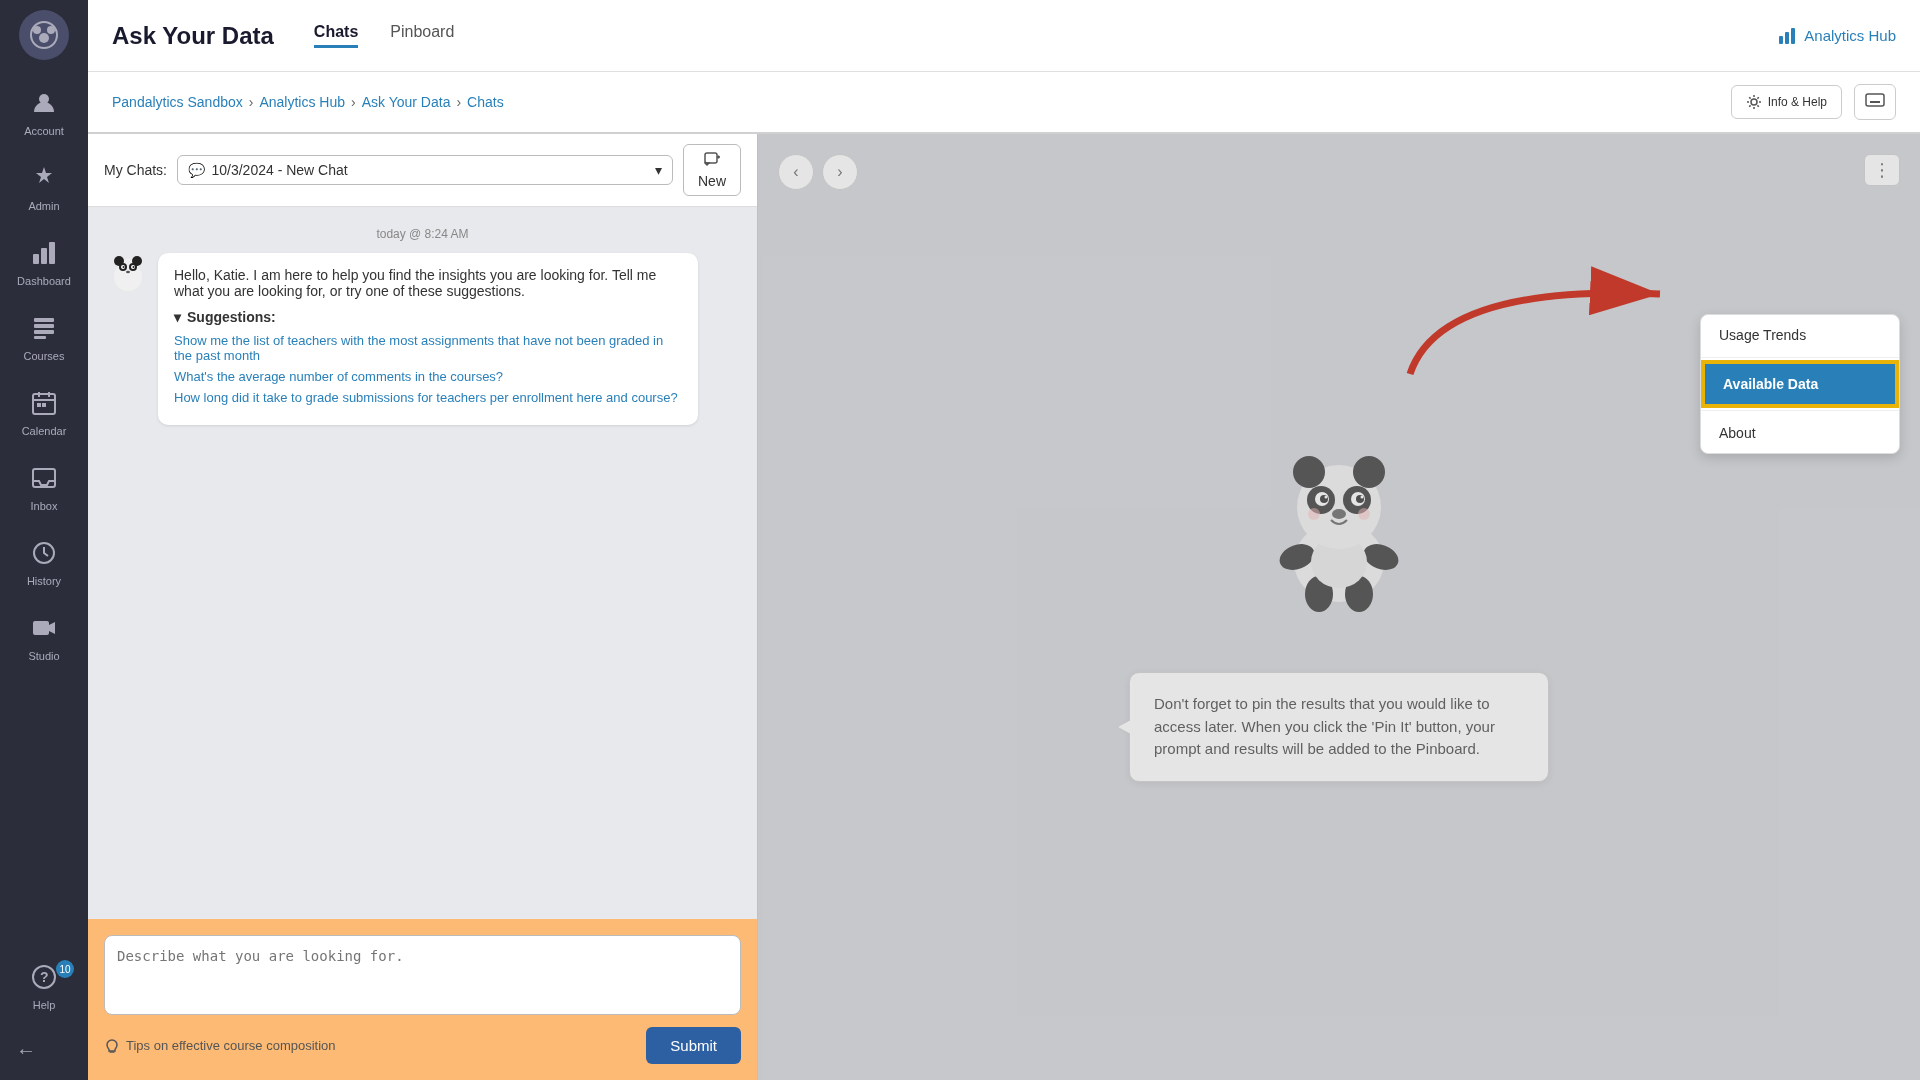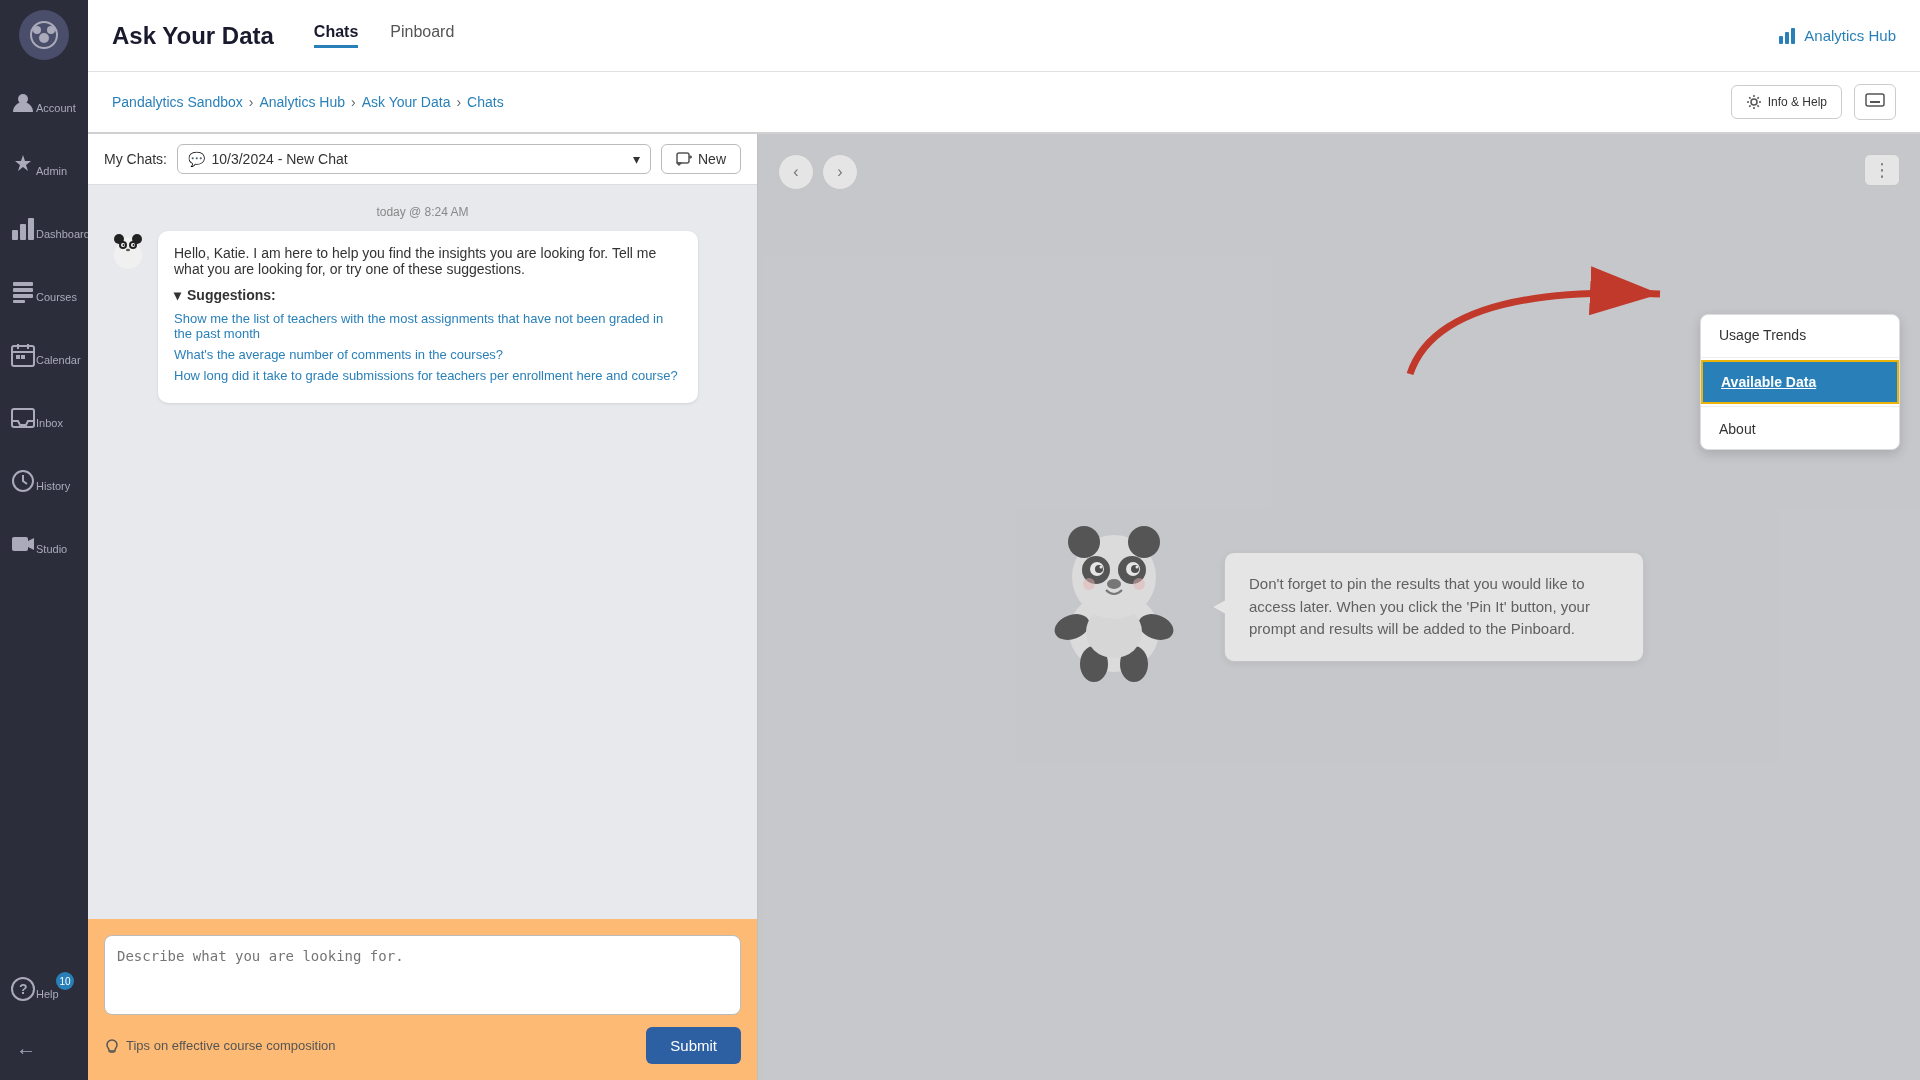--- a/index.html
+++ b/index.html
@@ -18,21 +18,21 @@
     }
     .sidebar-logo {
       width: 50px; height: 50px;
       background: #4a4e6a;
       border-radius: 50%;
       margin-bottom: 16px;
       display: flex; align-items: center; justify-content: center;
       color: #fff; font-size: 20px;
     }
     .sidebar-item {
-      display: flex; flex-direction: row; align-items: center;
+      display: flex; flex-direction: column; align-items: center;
       color: #aab; font-size: 11px; margin: 6px 0;
       cursor: pointer; padding: 8px 4px; border-radius: 8px;
       width: 76px; text-align: center;
     }
     .sidebar-item .icon { font-size: 22px; margin-bottom: 3px; }
     .sidebar-bottom { margin-top: auto; }
     .sidebar-collapse {
       color: #aab; font-size: 20px; cursor: pointer; padding: 10px;
       margin-top: 8px;
     }
@@ -132,21 +132,21 @@
     }
     .chat-select {
       display: flex; align-items: center; gap: 6px;
       border: 1px solid #bbb; border-radius: 6px;
       padding: 6px 10px; background: #fff; cursor: pointer;
       font-size: 14px; color: #333; flex: 1;
     }
     .new-chat-btn {
       display: flex; align-items: center; gap: 6px;
       background: #fff; border: 1px solid #bbb; border-radius: 6px;
-      padding: 6px 14px; cursor: pointer; font-size: 14px; color: #333;
+      padding: 6px 14px; cursor: pointer; font-size: 14px; color: #333; flex-direction: column;
     }
 
     
     .chat-messages {
       flex: 1;
       padding: 20px;
       overflow-y: auto;
     }
     .message-timestamp {
       text-align: center; font-size: 12px; color: #888; margin-bottom: 12px;
@@ -251,23 +251,22 @@
     }
     .dropdown-item {
       padding: 12px 18px;
       font-size: 14px;
       color: #333;
       cursor: pointer;
     }
     .dropdown-item.active {
       background: #2980b9;
       color: #fff;
-      border: 2px solid #eab308;
+      border: 4px solid #eab308;
       font-weight: 600;
-      text-decoration: underline;
     }
     .dropdown-divider { border-top: 1px solid #eee; margin: 2px 0; }
 
     
     .panda-area {
       display: flex; flex-direction: column; align-items: center;
       margin-bottom: 30px;
     }
 
     
@@ -575,21 +574,21 @@
 
       <svg style="position:absolute;top:90px;right:200px;width:340px;height:160px;pointer-events:none;z-index:200;" viewBox="0 0 340 160">
         <defs>
           <marker id="arrowhead" markerWidth="10" markerHeight="7" refX="10" refY="3.5" orient="auto">
             <polygon points="0 0, 10 3.5, 0 7" fill="#c0392b"></polygon>
           </marker>
         </defs>
         <path d="M 30 150 Q 60 60 280 70" stroke="#c0392b" stroke-width="7" fill="none" marker-end="url(#arrowhead)"></path>
       </svg>
 
-      <div style="display:flex;align-items:center;gap:30px;">
+      <div style="display:flex;align-items:center;gap:30px;flex-direction:column;">
         <div class="panda-area">
           <svg width="160" height="180" viewBox="0 0 160 180">
 
             <ellipse cx="80" cy="130" rx="45" ry="40" fill="#f0f0f0"></ellipse>
 
             <ellipse cx="38" cy="125" rx="18" ry="12" fill="#222" transform="rotate(-20,38,125)"></ellipse>
             <ellipse cx="122" cy="125" rx="18" ry="12" fill="#222" transform="rotate(20,122,125)"></ellipse>
 
             <ellipse cx="60" cy="162" rx="14" ry="18" fill="#222"></ellipse>
             <ellipse cx="100" cy="162" rx="14" ry="18" fill="#222"></ellipse>

